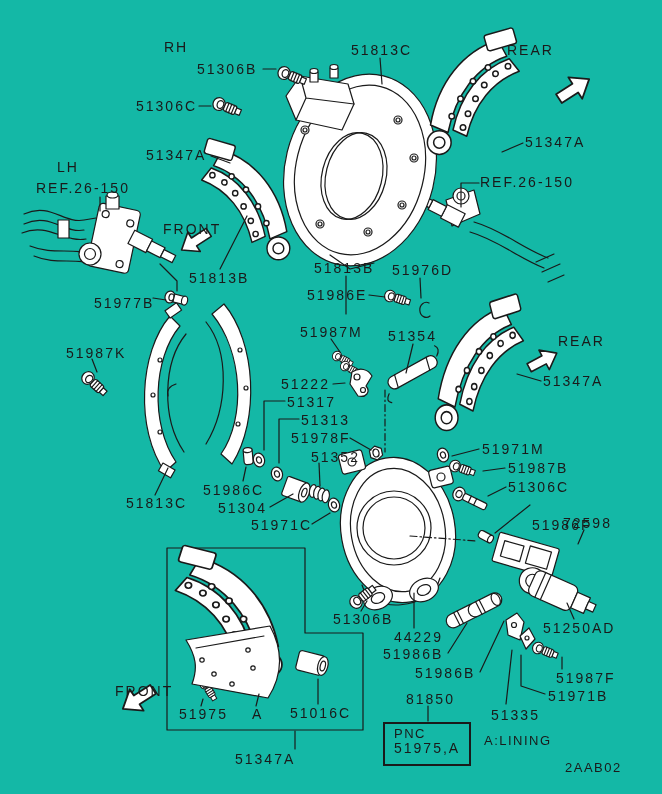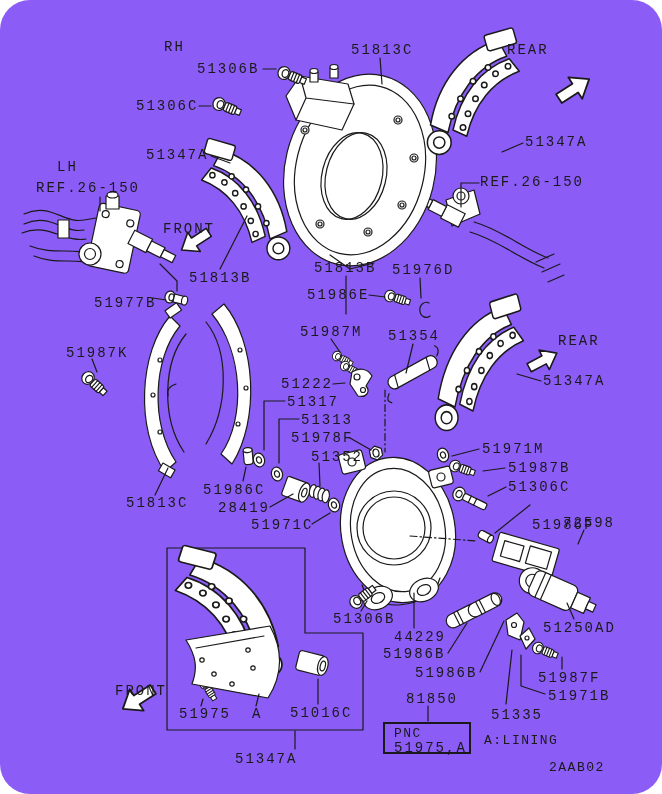--- a/index.html
+++ b/index.html
@@ -1,21 +1,21 @@
 <!DOCTYPE html>
 <html><head>
 <meta charset="utf-8">
 <style>
   html,body{margin:0;padding:0;background:#fff;}
-  #page{position:relative;width:662px;height:794px;background:#8b5cf6;overflow:hidden;
-        font-family:Liberation Mono, monospace;color:#1a1a1a;border-radius:30px;}
+  #page{position:relative;width:662px;height:794px;background:#14b8a6;overflow:hidden;
+        font-family:Liberation Sans, sans-serif;color:#1a1a1a;}
   svg{position:absolute;left:0;top:0;}
   .lbl{position:absolute;font-size:14px;letter-spacing:2px;white-space:nowrap;line-height:14px;}
   .lbl.sm{font-size:13px;letter-spacing:1.5px;}
-  #pncbox{position:absolute;left:383px;top:722px;width:88px;height:32px;border:2px solid #1a1a1a;
+  #pncbox{position:absolute;left:383px;top:722px;width:88px;height:44px;border:2px solid #1a1a1a;
           padding:3px 0 0 9px;box-sizing:border-box;}
   #pncbox .lbl{position:static;display:block;}
 </style>
 </head>
 <body>
 
 <div id="page">
 
 <svg width="662" height="794" viewBox="0 0 662 794">
   <defs>
@@ -378,37 +378,37 @@
 <div class="lbl" style="left:301px;top:413px">51313</div>
 <div class="lbl" style="left:291px;top:431px">51978F</div>
 <div class="lbl" style="left:311px;top:450px">51352</div>
 <div class="lbl" style="left:482px;top:442px">51971M</div>
 <div class="lbl" style="left:508px;top:461px">51987B</div>
 <div class="lbl" style="left:508px;top:480px">51306C</div>
 <div class="lbl" style="left:532px;top:518px">51986F</div>
 <div class="lbl" style="left:563px;top:516px">72598</div>
 <div class="lbl" style="left:203px;top:483px">51986C</div>
 <div class="lbl" style="left:126px;top:496px">51813C</div>
-<div class="lbl" style="left:218px;top:501px">28419</div>
+<div class="lbl" style="left:218px;top:501px">51304</div>
 <div class="lbl" style="left:251px;top:518px">51971C</div>
 <div class="lbl" style="left:333px;top:612px">51306B</div>
 <div class="lbl" style="left:394px;top:630px">44229</div>
 <div class="lbl" style="left:383px;top:647px">51986B</div>
 <div class="lbl" style="left:415px;top:666px">51986B</div>
 <div class="lbl" style="left:543px;top:621px">51250AD</div>
-<div class="lbl" style="left:538px;top:671px">51987F</div>
+<div class="lbl" style="left:556px;top:671px">51987F</div>
 <div class="lbl" style="left:548px;top:689px">51971B</div>
 <div class="lbl" style="left:406px;top:692px">81850</div>
 <div class="lbl" style="left:491px;top:708px">51335</div>
 <div class="lbl" style="left:115px;top:684px">FRONT</div>
 <div class="lbl" style="left:179px;top:707px">51975</div>
 <div class="lbl" style="left:252px;top:707px">A</div>
 <div class="lbl" style="left:290px;top:706px">51016C</div>
 <div class="lbl" style="left:235px;top:752px">51347A</div>
 <div class="lbl sm" style="left:484px;top:734px">A:LINING</div>
-<div class="lbl sm" style="left:549px;top:761px">2AAB02</div>
+<div class="lbl sm" style="left:565px;top:761px">2AAB02</div>
 
 <div id="pncbox">
   <span class="lbl sm">PNC</span>
   <span class="lbl">51975,A</span>
 </div>
 
 </div>
 
 </body></html>

